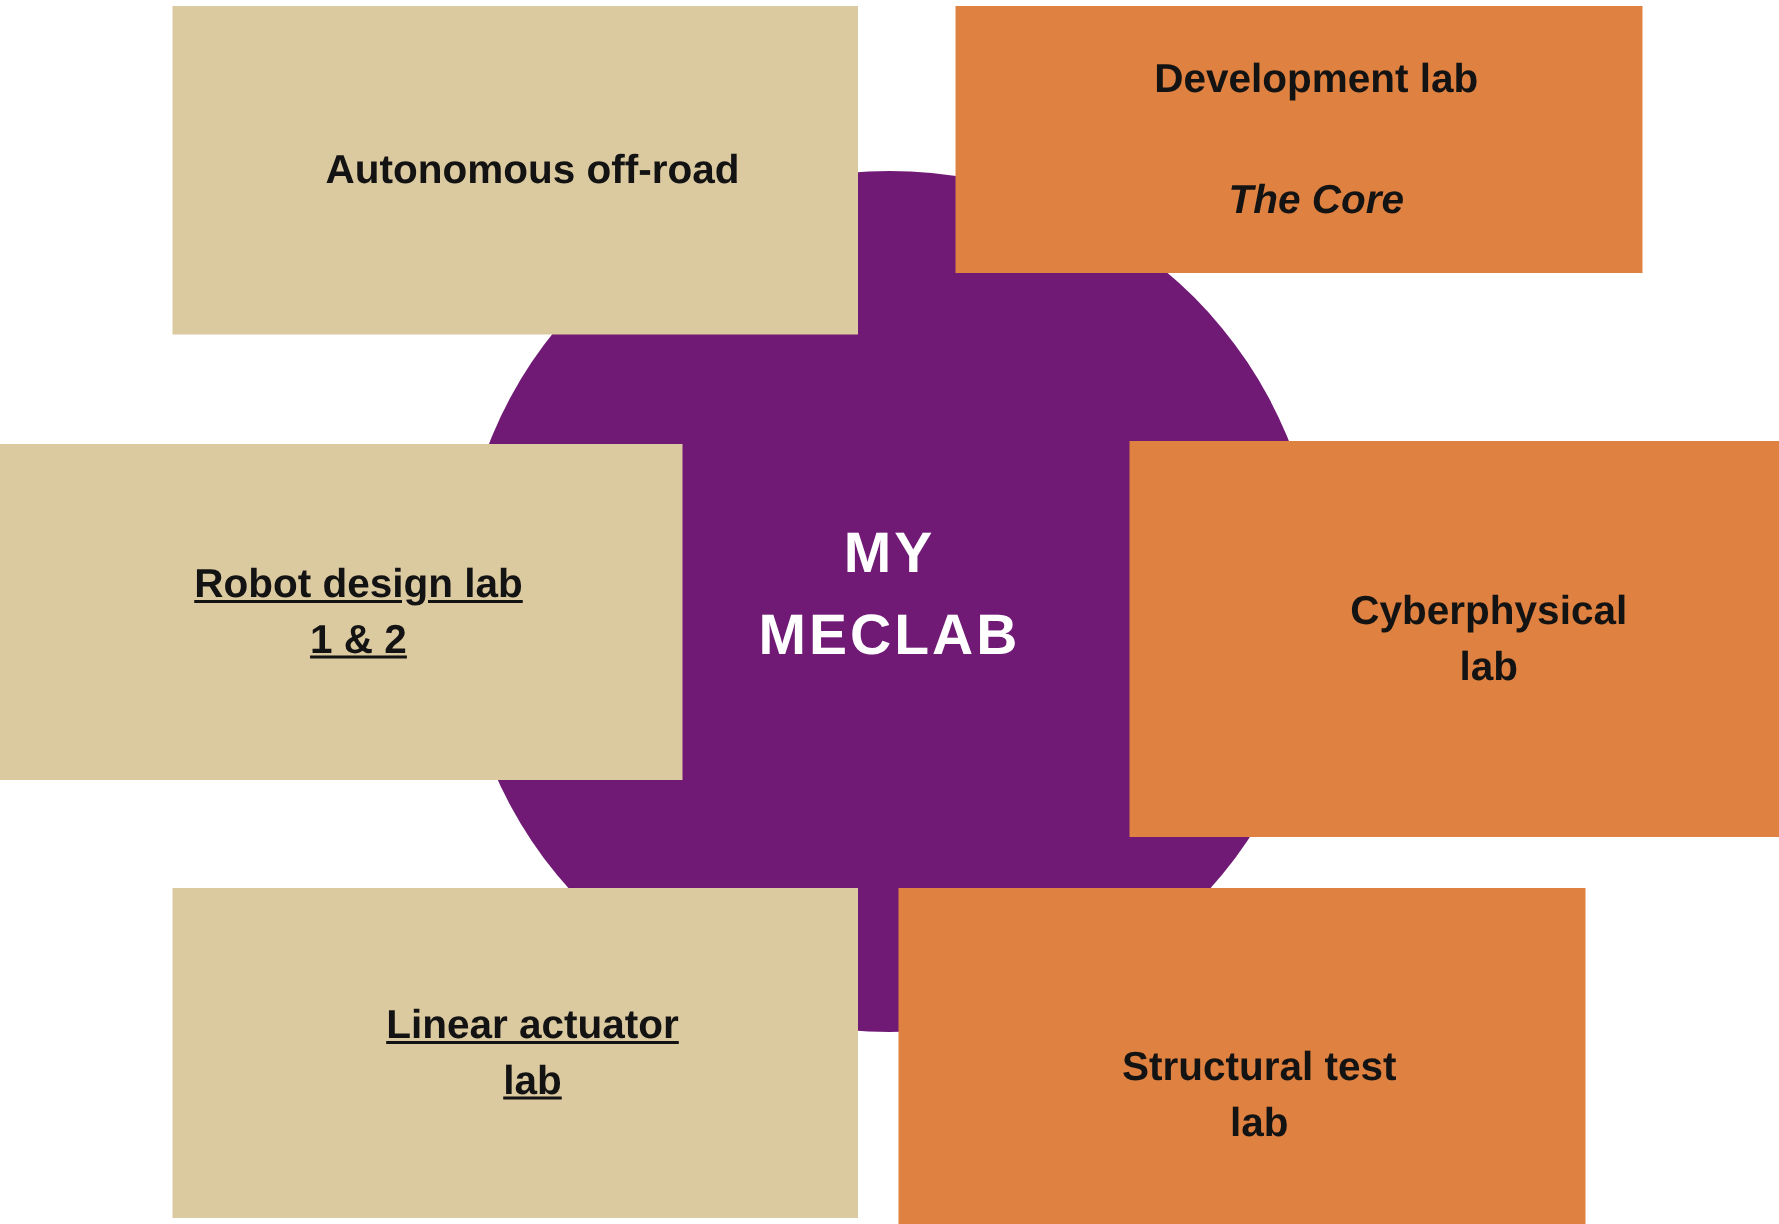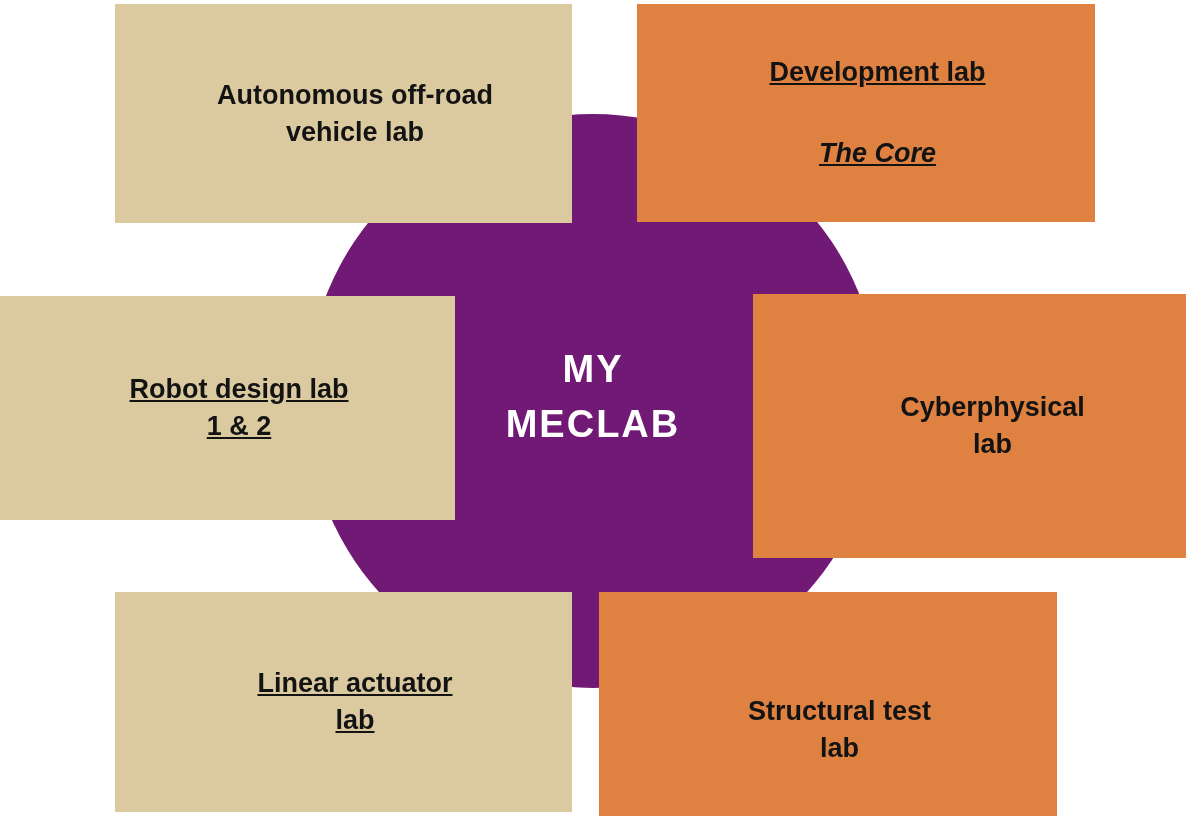--- a/index.html
+++ b/index.html
@@ -48,21 +48,21 @@
     color: #131313;
     font-weight: bold;
     font-size: 27px;
     line-height: 1.36;
     padding-left: 23px;
   }
   .lab span { display: block; }
   .tan    { background: #dbc9a0; }
   .orange { background: #df8140; }
   .box-tl { left: 115px; top: 4px;   width: 434px; height: 219px; }
-  .box-tr { left: 637px; top: 4px;   width: 435px; height: 218px; text-decoration: underline; }
+  .box-tr { left: 637px; top: 4px;   width: 435px; height: 178px; }
   .box-ml { left: 0px;   top: 296px; width: 432px; height: 224px; text-decoration: underline; }
   .box-mr { left: 753px; top: 294px; width: 433px; height: 264px; }
   .box-bl { left: 115px; top: 592px; width: 434px; height: 220px; text-decoration: underline; }
   .box-br { left: 599px; top: 592px; width: 435px; height: 276px; }
   .italic { font-style: italic; margin-top: 44px; }
 </style>
 </head>
 <body>
 
 <div class="stage">
@@ -70,21 +70,20 @@
   <div class="hub">
     <div class="hub-label">
       <span>MY</span>
       <span>MECLAB</span>
     </div>
   </div>
 
   <div class="lab tan box-tl">
     <div>
       <span>Autonomous off-road</span>
-      <span>vehicle lab</span>
     </div>
   </div>
 
   <div class="lab orange box-tr">
     <div>
       <span>Development lab</span>
       <span class="italic">The Core</span>
     </div>
   </div>
 

